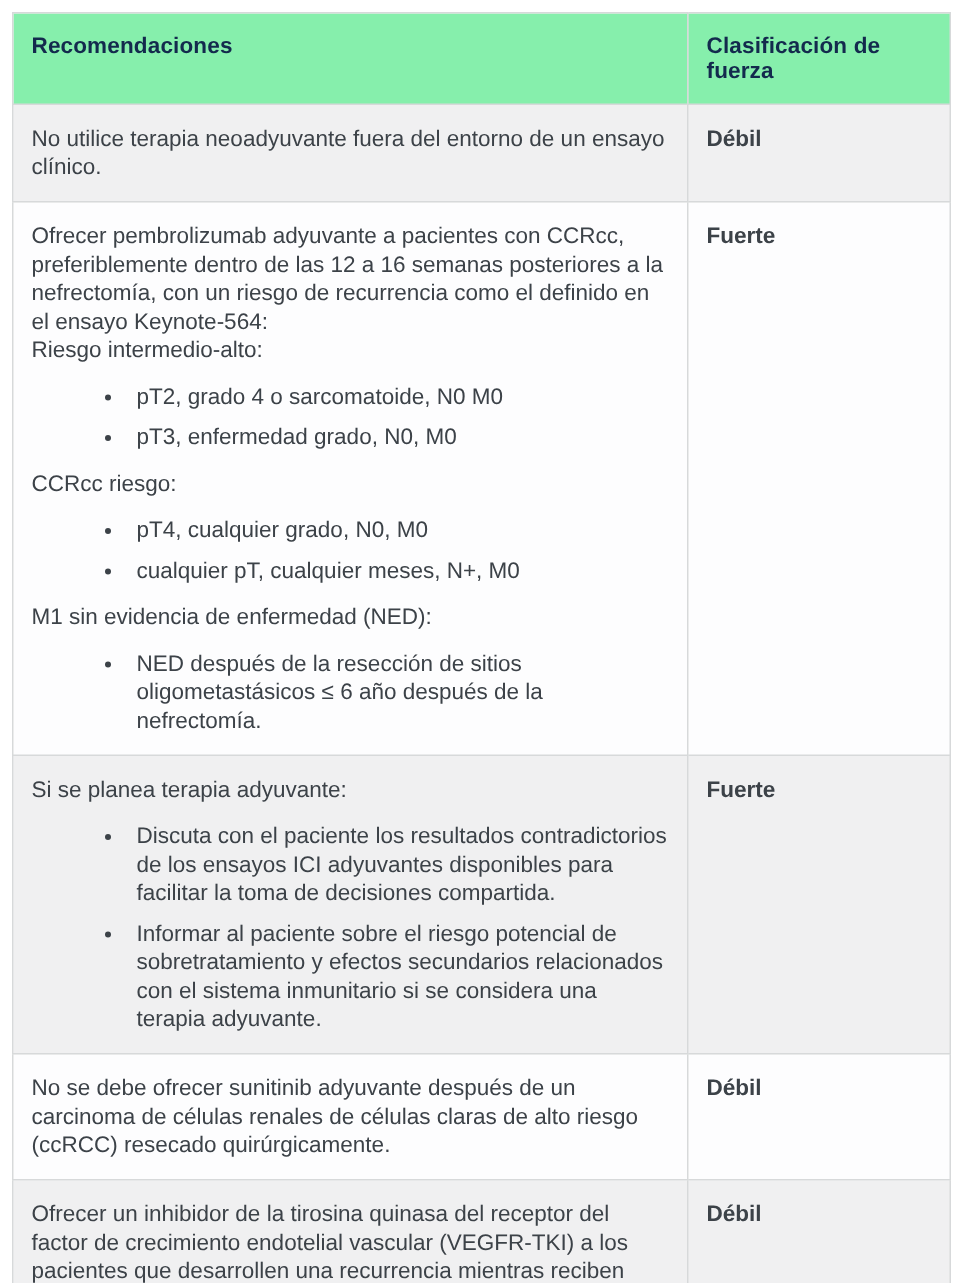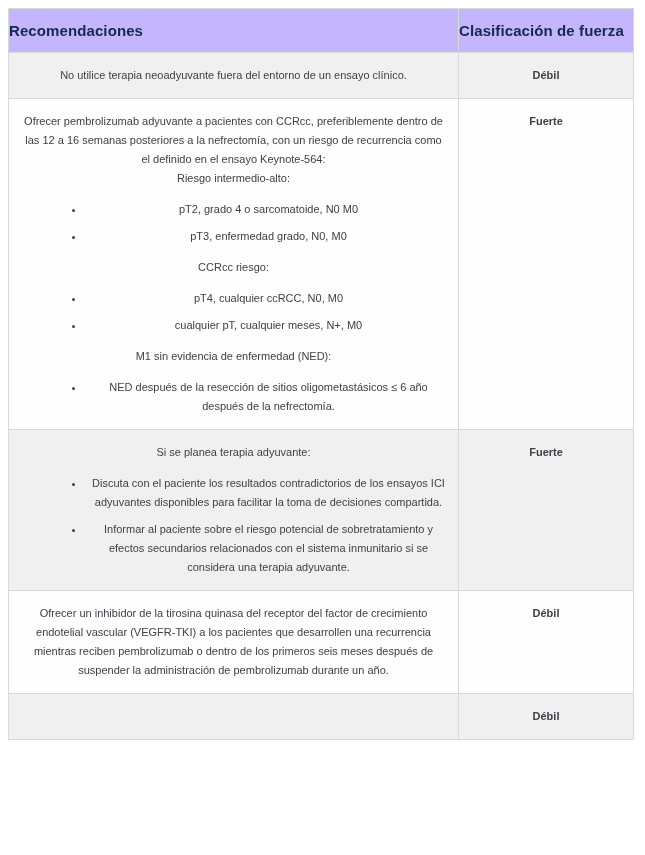--- a/index.html
+++ b/index.html
@@ -19,35 +19,34 @@
     table-layout: fixed;
   }
   .rec-table th,
   .rec-table td {
     border: 1px solid #d7d9da;
     vertical-align: top;
     text-align: left;
     box-sizing: border-box;
   }
   .rec-table th {
-    background: #c4b5fd;
+    background: #86efac;
     color: #132a4d;
     font-size: 15px;
     font-weight: bold;
-    padding: 13px 0;
+    padding: 13px 12px;
     letter-spacing: 0.1px;
   }
   .rec-table col.col-rec   { width: 450px; }
   .rec-table col.col-force { width: 175px; }
   .rec-table td {
-    font-size: 11px;
+    font-size: 15px;
     color: #3c4248;
     line-height: 19px;
     padding: 13px 12px;
-    text-align: center;
   }
   .rec-table tbody tr:nth-child(odd) td  { background: #f0f0f1; }
   .rec-table tbody tr:nth-child(even) td { background: #fdfdfe; }
   .rec-cell p {
     margin: 0;
     white-space: pre-line;
   }
   .rec-cell ul {
     margin: 12px 0;
     padding-left: 27px;
@@ -89,21 +88,21 @@
         <tr>
           <td class="rec-cell">
             <p>Ofrecer pembrolizumab adyuvante a pacientes con CCRcc, preferiblemente dentro de las 12 a 16 semanas posteriores a la nefrectomía, con un riesgo de recurrencia como el definido en el ensayo Keynote-564:
 Riesgo intermedio-alto:</p>
             <ul>
               <li>pT2, grado 4 o sarcomatoide, N0 M0</li>
               <li>pT3, enfermedad grado, N0, M0</li>
             </ul>
             <p>CCRcc riesgo:</p>
             <ul>
-              <li>pT4, cualquier ccRCC, N0, M0</li>
+              <li>pT4, cualquier grado, N0, M0</li>
               <li>cualquier pT, cualquier meses, N+, M0</li>
             </ul>
             <p>M1 sin evidencia de enfermedad (NED):</p>
             <ul>
               <li>NED después de la resección de sitios oligometastásicos ≤ 6 año después de la nefrectomía.</li>
             </ul>
           </td>
           <td class="strength-cell">Fuerte</td>
         </tr>
         <tr>
@@ -111,20 +110,26 @@
             <p>Si se planea terapia adyuvante:</p>
             <ul>
               <li>Discuta con el paciente los resultados contradictorios de los ensayos ICI adyuvantes disponibles para facilitar la toma de decisiones compartida.</li>
               <li>Informar al paciente sobre el riesgo potencial de sobretratamiento y efectos secundarios relacionados con el sistema inmunitario si se considera una terapia adyuvante.</li>
             </ul>
           </td>
           <td class="strength-cell">Fuerte</td>
         </tr>
         <tr>
           <td class="rec-cell">
+            <p>No se debe ofrecer sunitinib adyuvante después de un carcinoma de células renales de células claras de alto riesgo (ccRCC) resecado quirúrgicamente.</p>
+          </td>
+          <td class="strength-cell">Débil</td>
+        </tr>
+        <tr>
+          <td class="rec-cell">
             <p>Ofrecer un inhibidor de la tirosina quinasa del receptor del factor de crecimiento endotelial vascular (VEGFR-TKI) a los pacientes que desarrollen una recurrencia mientras reciben pembrolizumab o dentro de los primeros seis meses después de suspender la administración de pembrolizumab durante un año.</p>
           </td>
           <td class="strength-cell">Débil</td>
         </tr>
         <tr>
           <td class="rec-cell"></td>
           <td class="strength-cell">Débil</td>
         </tr>
       </tbody>
   </table>

